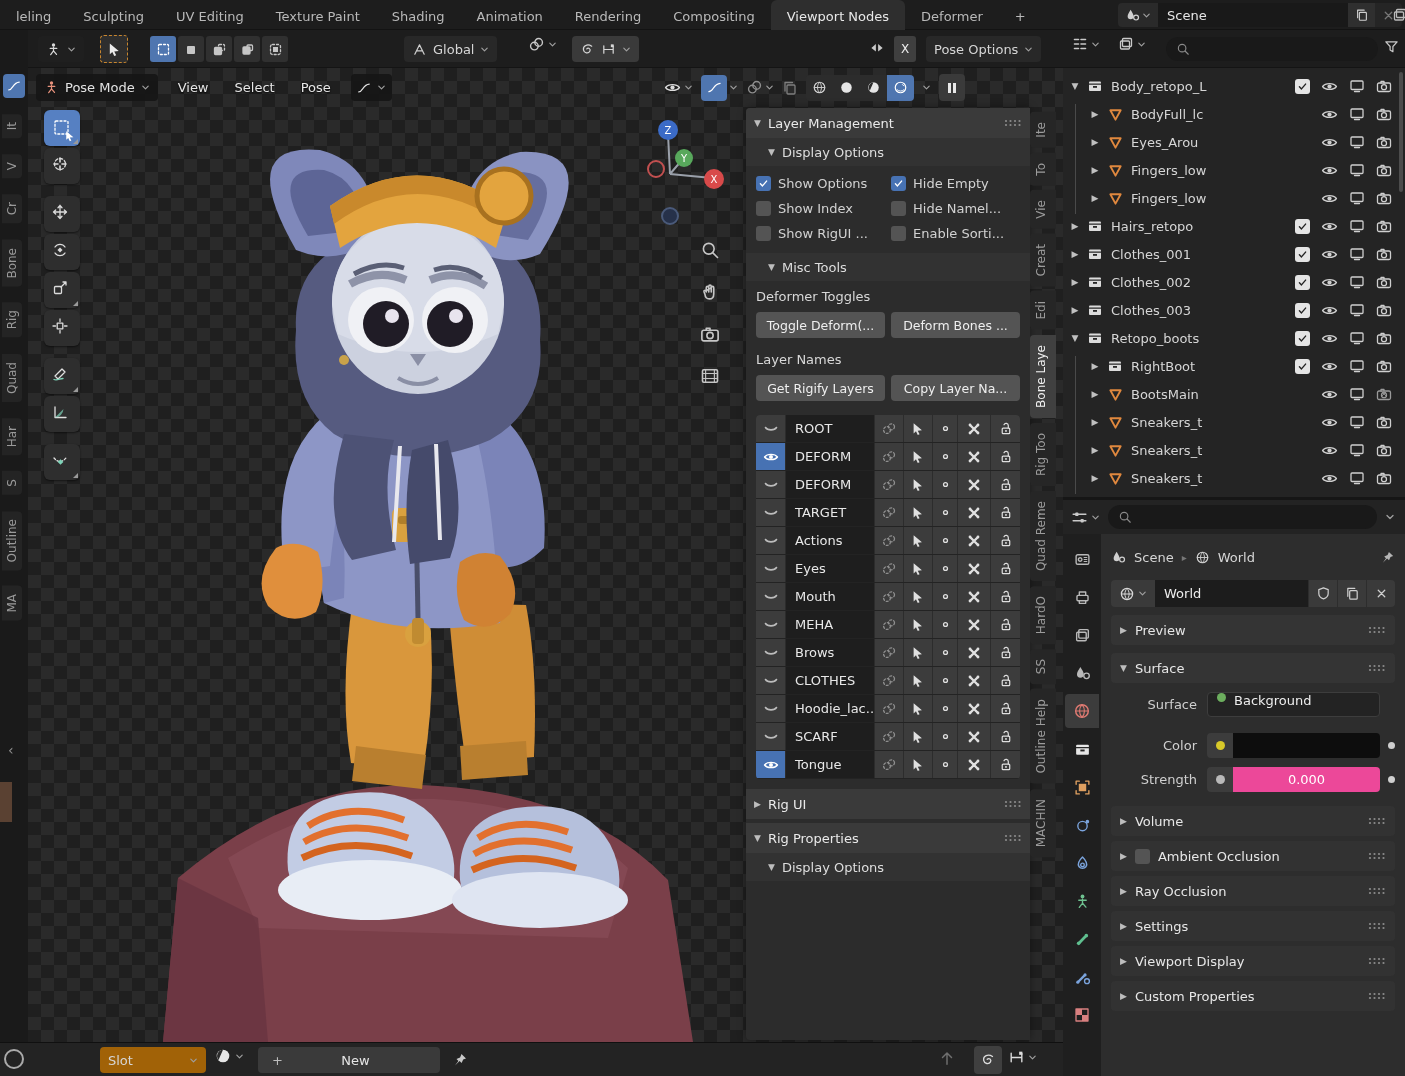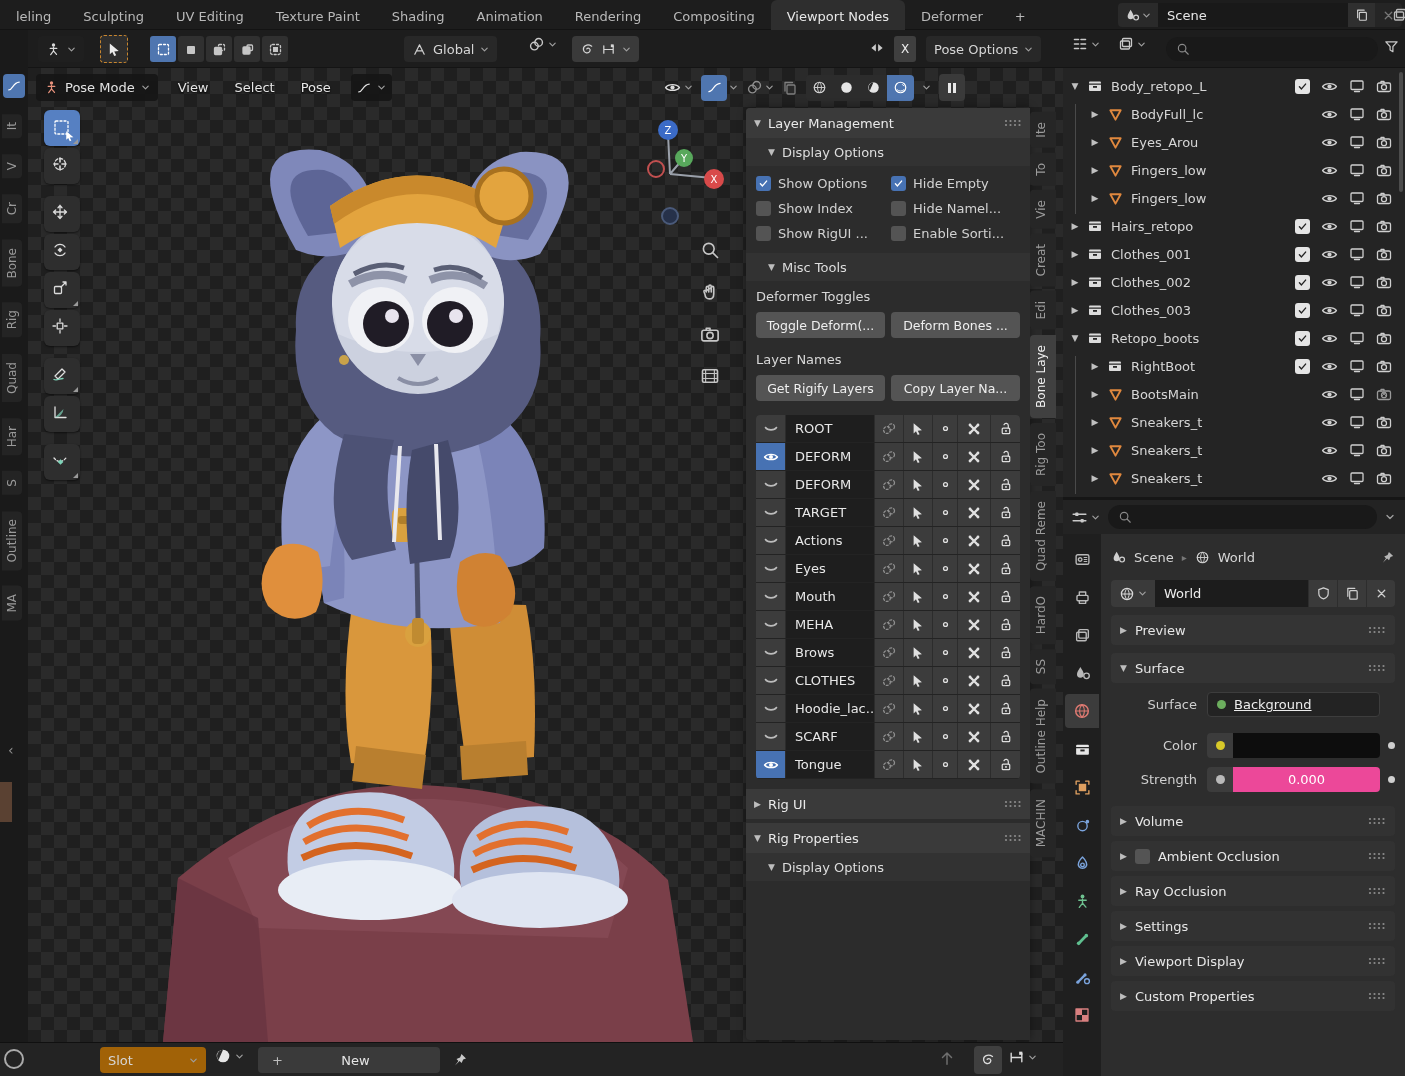--- a/index.html
+++ b/index.html
@@ -93,21 +93,21 @@
   .datablock{display:flex;align-items:center;margin-top:10px;height:27px;}
   .db-ico{width:44px;height:27px;background:#3a3a3a;border-radius:4px 0 0 4px;display:flex;align-items:center;justify-content:center;gap:3px;color:#d8d8d8;}
   .db-name{flex:1;height:27px;background:#1c1c1c;color:#ededed;display:flex;align-items:center;padding:0 9px;}
   .db-btn{width:29px;height:27px;background:#3a3a3a;display:flex;align-items:center;justify-content:center;color:#cfcfcf;border-left:1px solid #2d2d2d;}
   .db-btn.last{border-radius:0 4px 4px 0;}
   .prow-hdr{height:30px;background:#343434;border-radius:4px;display:flex;align-items:center;gap:8px;padding:0 9px;color:#e7e7e7;margin-top:8px;}
   .prow-hdr .grip{margin-left:auto;color:#8b8b8b;}
   .field-row{display:flex;align-items:center;margin-top:9px;}
   .field-lab{width:96px;text-align:right;padding-right:10px;color:#cfcfcf;flex:0 0 auto;}
   .field-wrap{flex:1;display:flex;align-items:center;}
-  .vbtn{flex:1;height:25px;background:#232323;border:1px solid #3d3d3d;border-radius:4px;display:flex;align-items:center;gap:8px;padding:8px 9px;color:#ececec;text-decoration:underline;}
+  .vbtn{flex:1;height:25px;background:#232323;border:1px solid #3d3d3d;border-radius:4px;display:flex;align-items:flex-start;gap:8px;padding:0 9px;color:#ececec;}
   .dotseg{width:26px;height:25px;background:#3c3c3c;border-radius:4px 0 0 4px;display:flex;align-items:center;justify-content:center;flex:0 0 auto;}
   .dot{width:9px;height:9px;border-radius:50%;}
   .swatch{flex:1;height:25px;background:#0d0d0d;border-radius:0 4px 4px 0;}
   .numfield{flex:1;height:25px;background:#ec4899;border-radius:0 4px 4px 0;display:flex;align-items:center;justify-content:center;color:#fff;}
   .animdot{width:7px;height:7px;border-radius:50%;background:#cfcfcf;margin-left:8px;flex:0 0 auto;}
   
   #bottombar{left:0;top:1042px;width:1063px;height:34px;background:#232323;border-top:1px solid #101010;}
   
   .gripsvg{width:18px;height:8px;}
   .tree-line{position:absolute;width:1px;background:#4a4a4a;}

